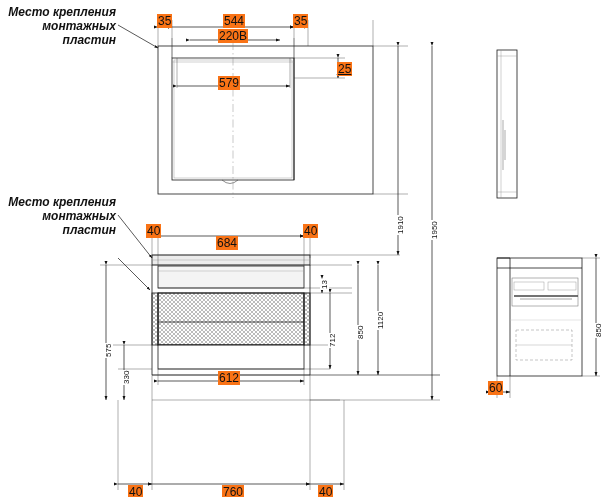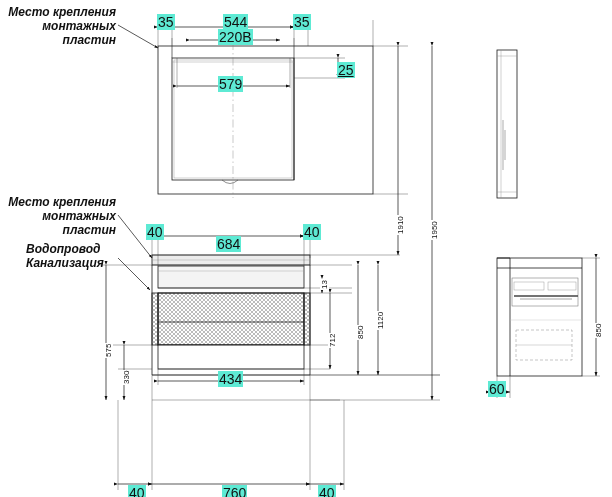--- a/index.html
+++ b/index.html
@@ -1,20 +1,20 @@
 <!DOCTYPE html>
 <html><head>
 <meta charset="utf-8">
 <style>
   html,body{margin:0;padding:0;background:#ffffff;}
   body{width:612px;height:497px;overflow:hidden;font-family:"Liberation Sans",sans-serif;}
   #stage{position:relative;width:612px;height:497px;background:#fff;}
   .lbl{position:absolute;font-size:8px;color:#111;white-space:nowrap;line-height:1.15;}
   .lbl-it{font-style:italic;font-weight:bold;font-size:12px;}
-  .dimtxt{position:absolute;font-size:14px;color:#111;background:#5eead4;padding:0 1px;}
+  .dimtxt{position:absolute;font-size:12px;color:#111;background:#f97316;padding:0 1px;}
   .dimtxt-v{position:absolute;font-size:8px;color:#111;background:#fff;transform:rotate(-90deg);transform-origin:left top;padding:0 1px;}
   svg{position:absolute;left:0;top:0;overflow:visible;}
 </style>
 </head>
 <body>
 
 <div id="stage">
 
   <svg width="612" height="497">
     <defs>
@@ -196,45 +196,41 @@
     <div>монтажных</div>
     <div>пластин</div>
   </div>
 
   <div class="lbl lbl-it" style="left:4px;top:196px;text-align:right;width:112px;">
     <div>Место крепления</div>
     <div>монтажных</div>
     <div>пластин</div>
   </div>
 
-  <div class="lbl lbl-it" style="left:26px;top:243px;text-align:left;width:95px;">
-    <div>Водопровод</div>
-    <div>Канализация</div>
-  </div>
 
   <div class="dimtxt" style="left:157px;top:14px;">35</div>
   <div class="dimtxt" style="left:223px;top:14px;">544</div>
   <div class="dimtxt" style="left:293px;top:14px;">35</div>
   <div class="dimtxt" style="left:218px;top:29px;">220В</div>
   <div class="dimtxt" style="left:218px;top:76px;">579</div>
   <div class="dimtxt" style="left:337px;top:62px;text-decoration:underline;">25</div>
 
   <div class="dimtxt-v" style="left:396px;top:235px;">1910</div>
   <div class="dimtxt-v" style="left:430px;top:240px;">1950</div>
   <div class="dimtxt-v" style="left:376px;top:330px;">1120</div>
   <div class="dimtxt-v" style="left:356px;top:340px;">850</div>
   <div class="dimtxt-v" style="left:328px;top:348px;">712</div>
   <div class="dimtxt-v" style="left:104px;top:358px;">575</div>
   <div class="dimtxt-v" style="left:122px;top:385px;">330</div>
   <div class="dimtxt-v" style="left:320px;top:290px;">13</div>
 
   <div class="dimtxt" style="left:146px;top:224px;">40</div>
   <div class="dimtxt" style="left:216px;top:236px;">684</div>
   <div class="dimtxt" style="left:303px;top:224px;">40</div>
-  <div class="dimtxt" style="left:218px;top:371px;">434</div>
+  <div class="dimtxt" style="left:218px;top:371px;">612</div>
 
   <div class="dimtxt" style="left:128px;top:485px;">40</div>
   <div class="dimtxt" style="left:222px;top:485px;text-decoration:underline;">760</div>
   <div class="dimtxt" style="left:318px;top:485px;">40</div>
 
   <div class="dimtxt" style="left:488px;top:381px;">60</div>
   <div class="dimtxt-v" style="left:594px;top:338px;">850</div>
 
 </div>
 

